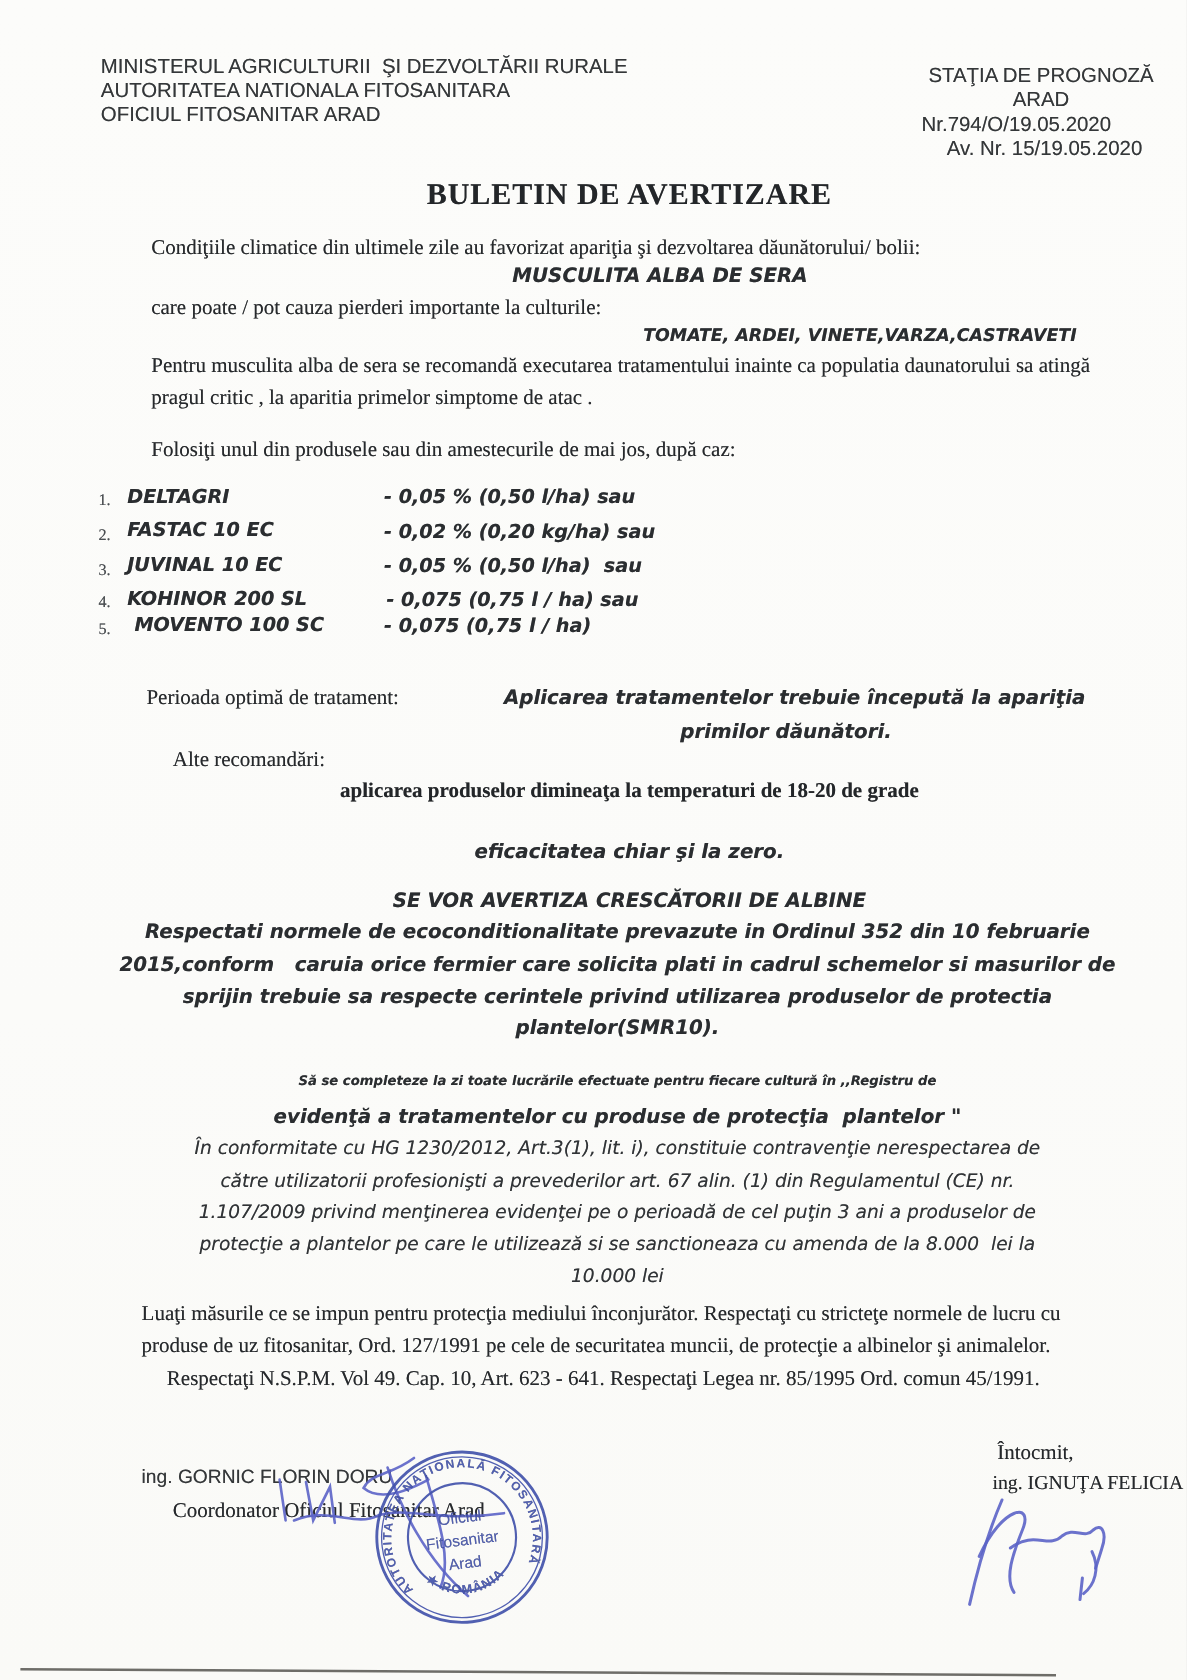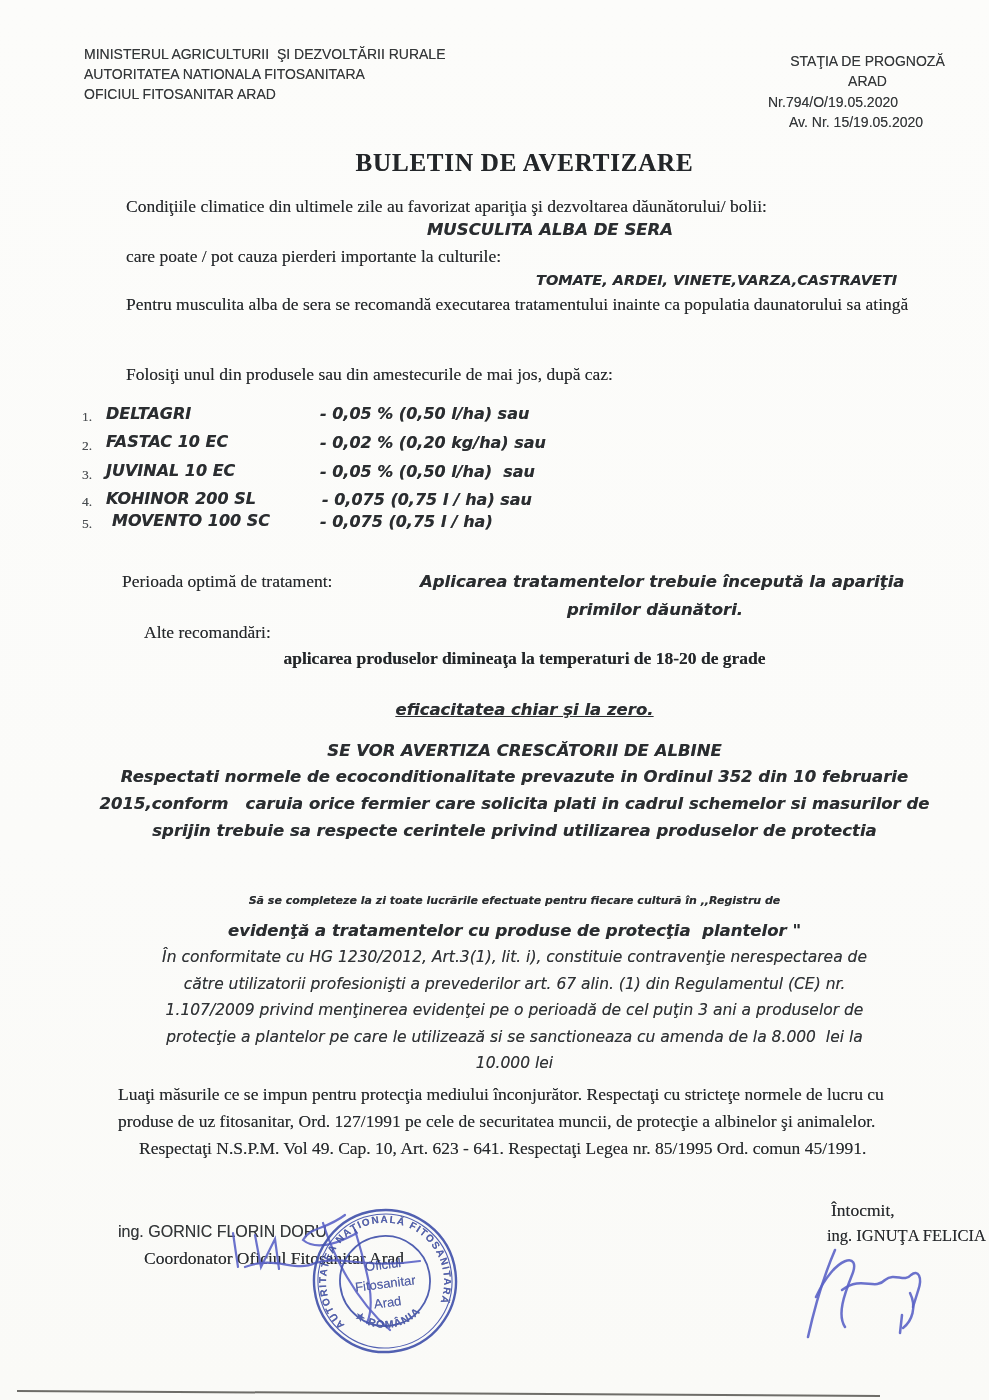--- a/index.html
+++ b/index.html
@@ -6,21 +6,21 @@
   .page{
     position:relative;width:989px;height:1400px;margin:0 auto;
     background:linear-gradient(180deg,#fcfcfa 0%,#fbfbf9 60%,#fafaf7 100%);
     overflow:hidden;
     color:#2b2e31;
     text-shadow:0 0 .45px rgba(45,47,50,.55);
   }
   .abs{position:absolute;white-space:pre;}
   .serif{font-family:"Liberation Serif",serif;font-size:17.5px;color:#26292c;margin-left:44px;}
   .serifb{font-family:"Liberation Serif",serif;font-weight:bold;color:#232629;}
-  .sans{font-family:"Liberation Sans",sans-serif;font-size:14px;color:#343739;}
+  .sans{font-family:"Liberation Sans",sans-serif;font-size:17px;color:#343739;}
   .bi{font-family:"DejaVu Sans",sans-serif;font-style:italic;font-weight:bold;font-size:16px;color:#2a2d30;}
   .it{font-family:"DejaVu Sans",sans-serif;font-style:italic;font-size:15.5px;color:#303336;}
   .ctr{text-align:center;}
   .num{font-family:"Liberation Serif",serif;font-size:13.5px;color:#4a4e52;}
   .penstroke{fill:none;stroke:#5b63c6;stroke-width:2.2;stroke-linecap:round;opacity:.9;}
 </style>
 </head>
 <body>
 
 <div class="page">
@@ -35,20 +35,21 @@
   <div class="abs sans" style="left:789px;top:114px;">Av. Nr. 15/19.05.2020</div>
 
   <div class="abs serifb ctr" style="left:60px;top:149px;width:929px;font-size:25px;letter-spacing:.8px;">BULETIN DE AVERTIZARE</div>
 
   <div class="abs serif" style="left:82px;top:196px;">Condiţiile climatice din ultimele zile au favorizat apariţia şi dezvoltarea dăunătorului/ bolii:</div>
   <div class="abs bi ctr" style="left:150px;top:220px;width:800px;font-size:16.5px;">MUSCULITA ALBA DE SERA</div>
   <div class="abs serif" style="left:82px;top:246px;">care poate / pot cauza pierderi importante la culturile:</div>
   <div class="abs bi" style="left:536px;top:272px;font-size:14.5px;">TOMATE, ARDEI, VINETE,VARZA,CASTRAVETI</div>
 
   <div class="abs serif" style="left:82px;top:294px;">Pentru musculita alba de sera se recomandă executarea tratamentului inainte ca populatia daunatorului sa atingă</div>
+  <div class="abs serif" style="left:82px;top:321px;">pragul critic , la aparitia primelor simptome de atac .</div>
 
   <div class="abs serif" style="left:82px;top:364px;">Folosiţi unul din produsele sau din amestecurile de mai jos, după caz:</div>
 
   <div>
     <div class="abs num" style="left:82px;top:409px;">1.</div>
     <div class="abs bi" style="left:106px;top:404px;">DELTAGRI</div>
     <div class="abs bi" style="left:320px;top:404px;">- 0,05 % (0,50 l/ha) sau</div>
 
     <div class="abs num" style="left:82px;top:438px;">2.</div>
     <div class="abs bi" style="left:106px;top:432px;">FASTAC 10 EC</div>
@@ -66,26 +67,27 @@
     <div class="abs bi" style="left:112px;top:511px;">MOVENTO 100 SC</div>
     <div class="abs bi" style="left:320px;top:512px;">- 0,075 (0,75 l / ha)</div>
   </div>
 
   <div class="abs serif" style="left:78px;top:571px;">Perioada optimă de tratament:</div>
   <div class="abs bi" style="left:420px;top:572px;font-size:16.5px;">Aplicarea tratamentelor trebuie începută la apariţia</div>
   <div class="abs bi ctr" style="left:420px;top:600px;width:470px;font-size:16.5px;">primilor dăunători.</div>
 
   <div class="abs serif" style="left:100px;top:622px;">Alte recomandări:</div>
   <div class="abs serifb ctr" style="left:60px;top:648px;width:929px;font-size:17.5px;">aplicarea produselor dimineaţa la temperaturi de 18-20 de grade</div>
-  <div class="abs bi ctr" style="left:60px;top:700px;width:929px;font-size:16.5px;text-decoration:underline;">eficacitatea chiar şi la zero.</div>
+  <div class="abs bi ctr" style="left:60px;top:700px;width:929px;font-size:16.5px;">eficacitatea chiar şi la zero.</div>
 
   <div class="abs bi ctr" style="left:60px;top:741px;width:929px;font-size:16.5px;">SE VOR AVERTIZA CRESCĂTORII DE ALBINE</div>
   <div class="abs bi ctr" style="left:40px;top:767px;width:949px;font-size:16.5px;">Respectati normele de ecoconditionalitate prevazute in Ordinul 352 din 10 februarie</div>
   <div class="abs bi ctr" style="left:40px;top:794px;width:949px;font-size:16.5px;">2015,conform   caruia orice fermier care solicita plati in cadrul schemelor si masurilor de</div>
   <div class="abs bi ctr" style="left:40px;top:821px;width:949px;font-size:16.5px;">sprijin trebuie sa respecte cerintele privind utilizarea produselor de protectia</div>
+  <div class="abs bi ctr" style="left:40px;top:847px;width:949px;font-size:16.5px;">plantelor(SMR10).</div>
 
   <div class="abs bi ctr" style="left:40px;top:894px;width:949px;font-size:11px;">Să se completeze la zi toate lucrările efectuate pentru fiecare cultură în ,,Registru de</div>
   <div class="abs bi ctr" style="left:40px;top:921px;width:949px;font-size:16.5px;">evidenţă a tratamentelor cu produse de protecţia  plantelor "</div>
 
   <div class="abs it ctr" style="left:40px;top:948px;width:949px;">În conformitate cu HG 1230/2012, Art.3(1), lit. i), constituie contravenţie nerespectarea de</div>
   <div class="abs it ctr" style="left:40px;top:975px;width:949px;">către utilizatorii profesionişti a prevederilor art. 67 alin. (1) din Regulamentul (CE) nr.</div>
   <div class="abs it ctr" style="left:40px;top:1001px;width:949px;">1.107/2009 privind menţinerea evidenţei pe o perioadă de cel puţin 3 ani a produselor de</div>
   <div class="abs it ctr" style="left:40px;top:1028px;width:949px;">protecţie a plantelor pe care le utilizează si se sanctioneaza cu amenda de la 8.000  lei la</div>
   <div class="abs it ctr" style="left:40px;top:1054px;width:949px;">10.000 lei</div>
 

